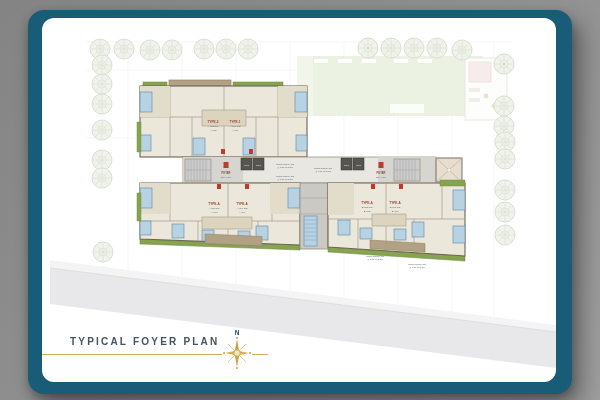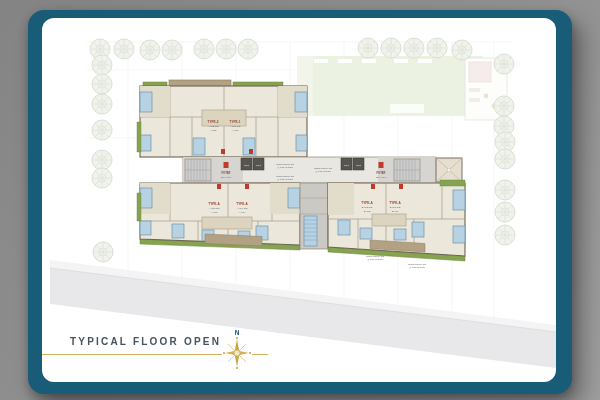--- a/index.html
+++ b/index.html
@@ -279,21 +279,21 @@
           <text x="375" y="246.5">OPEN TERRACE</text>
             <text x="375" y="249.9">@ 1ST FLOOR</text>
           <text x="218" y="230" font-size="2.2" fill="#98a098" transform="rotate(1.5 218 230)">OPEN TERRACE @ 1ST FLOOR</text>
         </g>
       </g>
     </svg>
 
     <div class="footer">
       <div class="gold-line seg1"></div>
       <div class="gold-line seg2"></div>
-      <div class="plan-title">TYPICAL FLOOR OPEN</div>
+      <div class="plan-title">TYPICAL FOYER PLAN</div>
       <svg class="compass" width="44" height="62" viewBox="0 0 44 62">
         <text x="22" y="15" font-size="6.5" font-weight="bold" fill="#1c4d66" text-anchor="middle">N</text>
         <g transform="translate(0,6)">
           <path d="M13 18L31 36 M31 18L13 36" stroke="#d9c27a" stroke-width=".8"></path>
           <path d="M22 13L24.5 27L22 41L19.5 27Z" fill="#c9a23f"></path>
           <path d="M10 27L22 24.5L34 27L22 29.5Z" fill="#d4b057"></path>
           <circle cx="22" cy="27" r="3.2" fill="#f1e7c6" stroke="#c9a23f" stroke-width=".8"></circle>
           <circle cx="22" cy="12" r="1" fill="#c9a23f"></circle>
             <circle cx="22" cy="42" r="1" fill="#c9a23f"></circle>
           <circle cx="9" cy="27" r="1" fill="#c9a23f"></circle>

